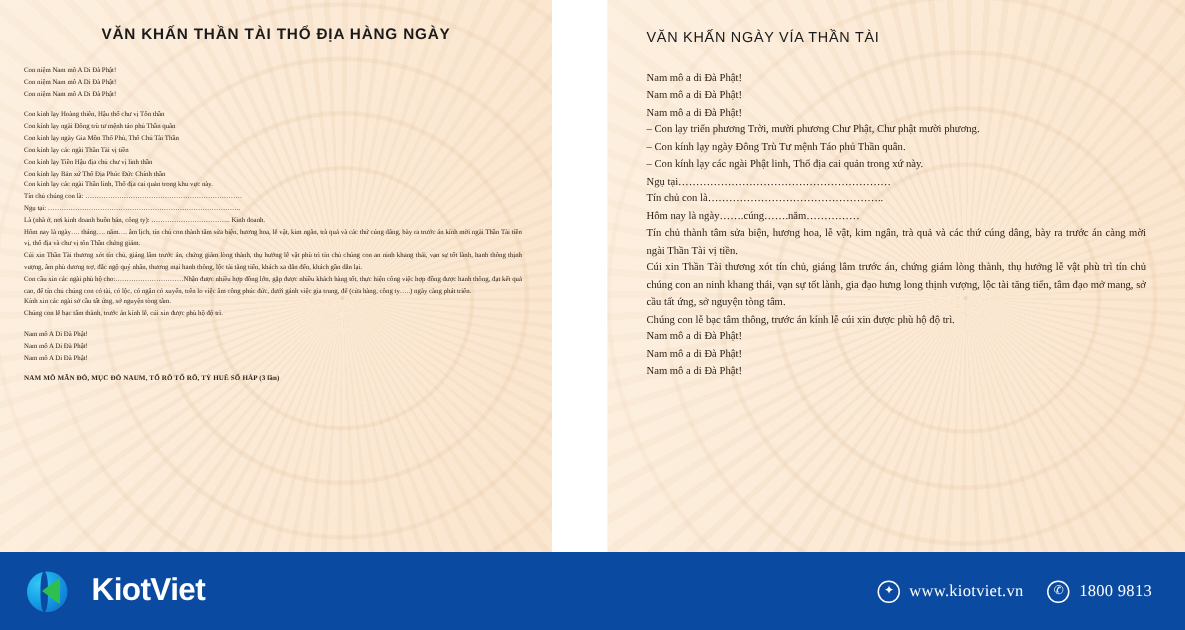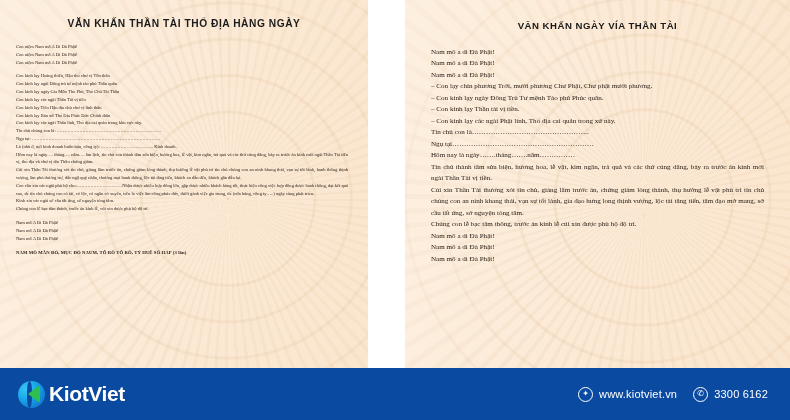--- a/index.html
+++ b/index.html
@@ -66,23 +66,22 @@
   .body-left p{margin:0;}
   .body-left p.gap{height:6px;margin:0;}
   .body-left p.bold{font-weight:bold;letter-spacing:.1px;font-size:4.7px;}
 
   
   .sheet-right{
     width:385px;height:368px;
   }
   .sheet-right .inner{padding:14px 26px 8px 26px;}
   .title-right{
-    text-align:center;
     font-family:"Liberation Sans", sans-serif;
-    font-weight:bold;
+    font-weight:normal;
     font-size:9.6px;
     letter-spacing:.5px;
     color:#1a1a1a;
     margin:6px 0 16px 0;
     white-space:nowrap;
   }
   .body-right{
     font-size:7.1px;
     line-height:1.62;
     color:#2b2118;
@@ -91,21 +90,21 @@
   .body-right p{margin:0;}
 
   
   .footer{
     position:absolute;left:0;bottom:0;width:790px;height:52px;
     background:#0a4aa0;
     display:flex;align-items:center;justify-content:space-between;
     padding:0 22px 0 18px;
     box-sizing:border-box;
   }
-  .brand{display:flex;align-items:center;gap:4px;}
+  .brand{display:flex;align-items:center;gap:16px;}
   .brand-mark{position:relative;width:27px;height:27px;}
   .brand-mark .disc{
     position:absolute;left:0;top:0;width:27px;height:27px;border-radius:50%;
     background:radial-gradient(circle at 30% 30%, #37c6f4 0%, #1aa7ea 38%, #0b63c4 100%);
   }
   .brand-mark .wedge{
     position:absolute;left:10px;top:4px;
     width:0;height:0;
     border-top:9.5px solid transparent;
     border-bottom:9.5px solid transparent;
@@ -123,21 +122,21 @@
   .footer-right{display:flex;align-items:center;gap:16px;}
   .f-item{display:flex;align-items:center;gap:6px;}
   .f-item .glyph{
     width:13px;height:13px;border-radius:50%;
     border:1.4px solid #ffffff;
     display:flex;align-items:center;justify-content:center;
     color:#ffffff;font-size:8px;line-height:1;
     font-family:"DejaVu Sans", sans-serif;
   }
   .f-item .txt{
-    font-family:Liberation Sans, sans-serif;
+    font-family:Liberation Serif, serif;
     font-size:11px;color:#ffffff;letter-spacing:.2px;
   }
 </style>
 </head>
 <body>
 
 <div class="page">
 
   <div class="panels">
 
@@ -174,28 +173,27 @@
       </div>
     </div>
 
     <div class="sheet sheet-right">
       <div class="inner">
         <div class="title-right">VĂN KHẤN NGÀY VÍA THẦN TÀI</div>
         <div class="body-right">
           <p>Nam mô a di Đà Phật!</p>
           <p>Nam mô a di Đà Phật!</p>
           <p>Nam mô a di Đà Phật!</p>
-          <p>– Con lạy chín phương Trời, mười phương Chư Phật, Chư phật mười phương.</p>
-          <p>– Con kính lạy ngày Đông Trù Tư mệnh Táo phủ Phúc quân.</p>
-          <p>– Con kính lạy Thần tài vị tiền.</p>
+          <p>– Con lạy triển phương Trời, mười phương Chư Phật, Chư phật mười phương.</p>
+          <p>– Con kính lạy ngày Đông Trù Tư mệnh Táo phủ Thần quân.</p>
           <p>– Con kính lạy các ngài Phật linh, Thổ địa cai quản trong xứ này.</p>
+          <p>Ngụ tại……………………………………………………</p>
           <p>Tín chủ con là…………………………………………..</p>
-          <p>Ngụ tại……………………………………………………</p>
-          <p>Hôm nay là ngày…….tháng…….năm……………</p>
-          <p>Tín chủ thành tâm sửa biện, hương hoa, lễ vật, kim ngân, trà quả và các thứ cúng dâng, bày ra trước án kính mời ngài Thần Tài vị tiền.</p>
+          <p>Hôm nay là ngày…….cúng…….năm……………</p>
+          <p>Tín chủ thành tâm sửa biện, hương hoa, lễ vật, kim ngân, trà quả và các thứ cúng dâng, bày ra trước án càng mời ngài Thần Tài vị tiền.</p>
           <p>Cúi xin Thần Tài thương xót tín chủ, giáng lâm trước án, chứng giám lòng thành, thụ hưởng lễ vật phù trì tín chủ chúng con an ninh khang thái, vạn sự tốt lành, gia đạo hưng long thịnh vượng, lộc tài tăng tiến, tâm đạo mở mang, sở cầu tất ứng, sở nguyện tòng tâm.</p>
           <p>Chúng con lễ bạc tâm thông, trước án kính lễ cúi xin được phù hộ độ trì.</p>
           <p>Nam mô a di Đà Phật!</p>
           <p>Nam mô a di Đà Phật!</p>
           <p>Nam mô a di Đà Phật!</p>
         </div>
       </div>
     </div>
 
   </div>
@@ -209,18 +207,18 @@
       </div>
       <div class="brand-name">KiotViet</div>
     </div>
     <div class="footer-right">
       <div class="f-item">
         <span class="glyph">✦</span>
         <span class="txt">www.kiotviet.vn</span>
       </div>
       <div class="f-item">
         <span class="glyph">✆</span>
-        <span class="txt">3300 6162</span>
+        <span class="txt">1800 9813</span>
       </div>
     </div>
   </div>
 
 </div>
 
 </body></html>

